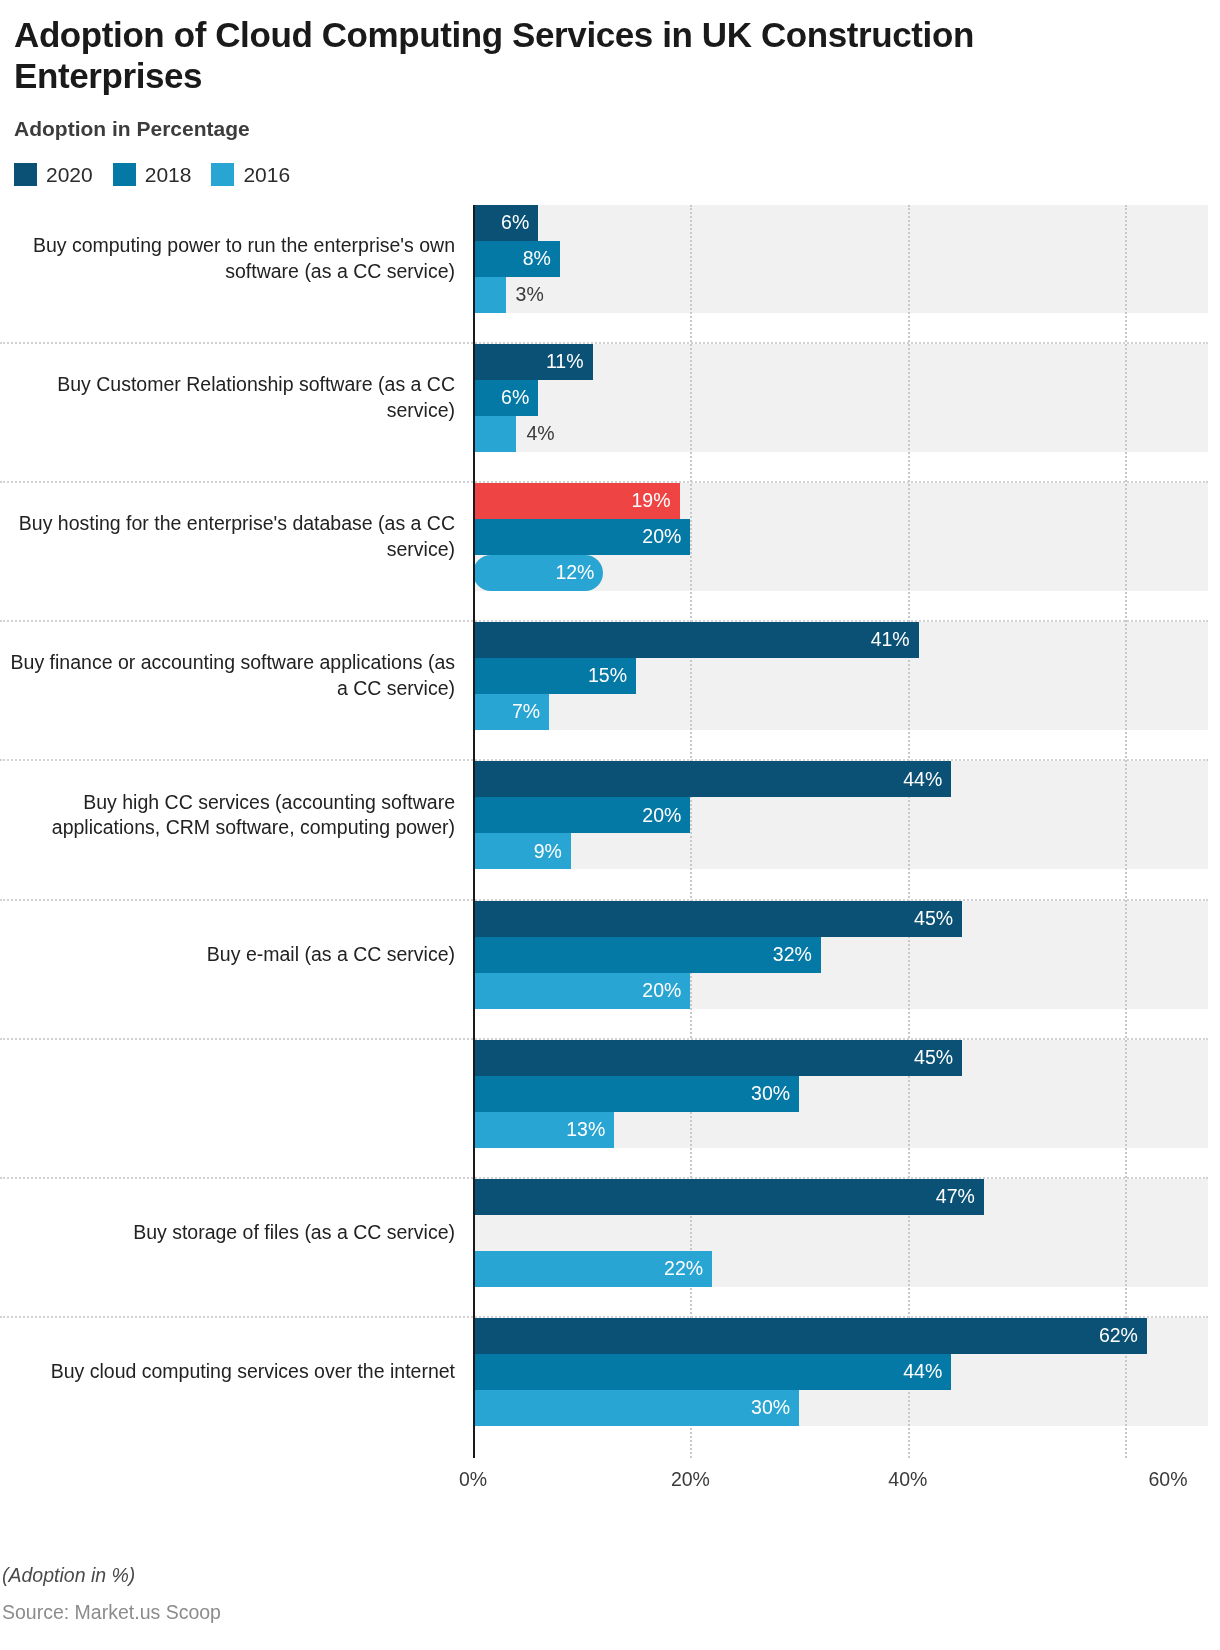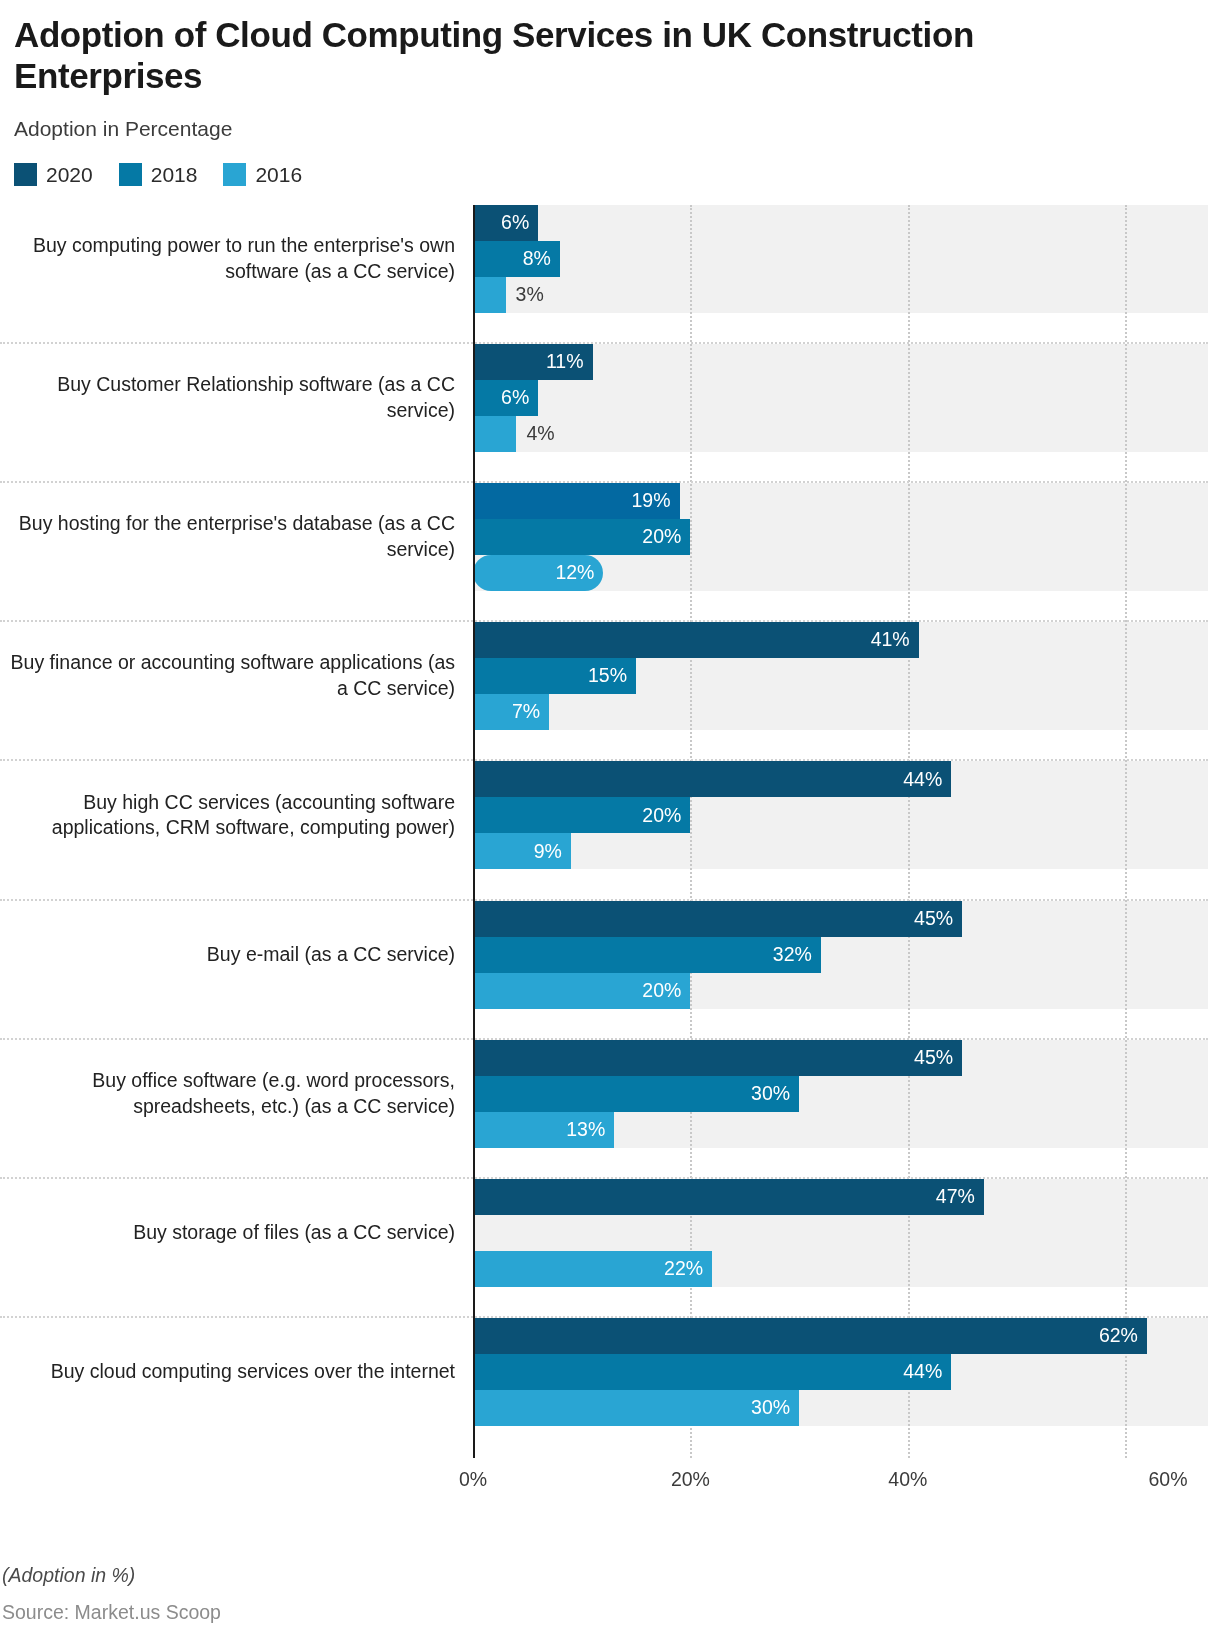--- a/index.html
+++ b/index.html
@@ -31,29 +31,29 @@
     line-height: 1.18;
     letter-spacing: -0.4px;
     color: #1a1a1a;
     margin: 0;
     max-width: 1120px;
   }
   .chart-subtitle {
     font-size: 21px;
     color: #3c3c3c;
     margin-top: 20px;
-    font-weight: normal;
+    font-weight: bold;
   }
 
   
   .legend {
     display: flex;
     align-items: center;
     margin-top: 22px;
-    gap: 26px;
+    gap: 20px;
   }
   .legend-item {
     display: flex;
     align-items: center;
     gap: 9px;
   }
   .legend-swatch {
     width: 23px;
     height: 23px;
     display: block;
@@ -262,21 +262,21 @@
             <div class="bar bar-row-2" style="width: 43.48px; background: rgb(41, 165, 211);">
               <span class="bar-value outside">4%</span>
             </div>
           </div>
           <div class="group-sep"></div>
         </div>
         <div class="group">
           <div class="group-band"></div>
           <div class="cat-label">Buy hosting for the enterprise's database (as a CC service)</div>
           <div class="bars">
-            <div class="bar bar-row-0" style="width: 206.53px; background: #0369a1;">
+            <div class="bar bar-row-0" style="width: 206.53px; background: #ef4444;">
               <span class="bar-value inside">19%</span>
             </div>
             <div class="bar bar-row-1" style="width: 217.4px; background: rgb(5, 121, 165);">
               <span class="bar-value inside">20%</span>
             </div>
             <div class="bar bar-row-2" style="width: 130.44px; background: rgb(41, 165, 211); border-radius: 18px;">
               <span class="bar-value inside">12%</span>
             </div>
           </div>
           <div class="group-sep"></div>
@@ -324,21 +324,20 @@
               <span class="bar-value inside">32%</span>
             </div>
             <div class="bar bar-row-2" style="width: 217.4px; background: rgb(41, 165, 211);">
               <span class="bar-value inside">20%</span>
             </div>
           </div>
           <div class="group-sep"></div>
         </div>
         <div class="group">
           <div class="group-band"></div>
-          <div class="cat-label">Buy office software (e.g. word processors, spreadsheets, etc.) (as a CC service)</div>
           <div class="bars">
             <div class="bar bar-row-0" style="width: 489.15px; background: rgb(11, 81, 117);">
               <span class="bar-value inside">45%</span>
             </div>
             <div class="bar bar-row-1" style="width: 326.1px; background: rgb(5, 121, 165);">
               <span class="bar-value inside">30%</span>
             </div>
             <div class="bar bar-row-2" style="width: 141.31px; background: rgb(41, 165, 211);">
               <span class="bar-value inside">13%</span>
             </div>

